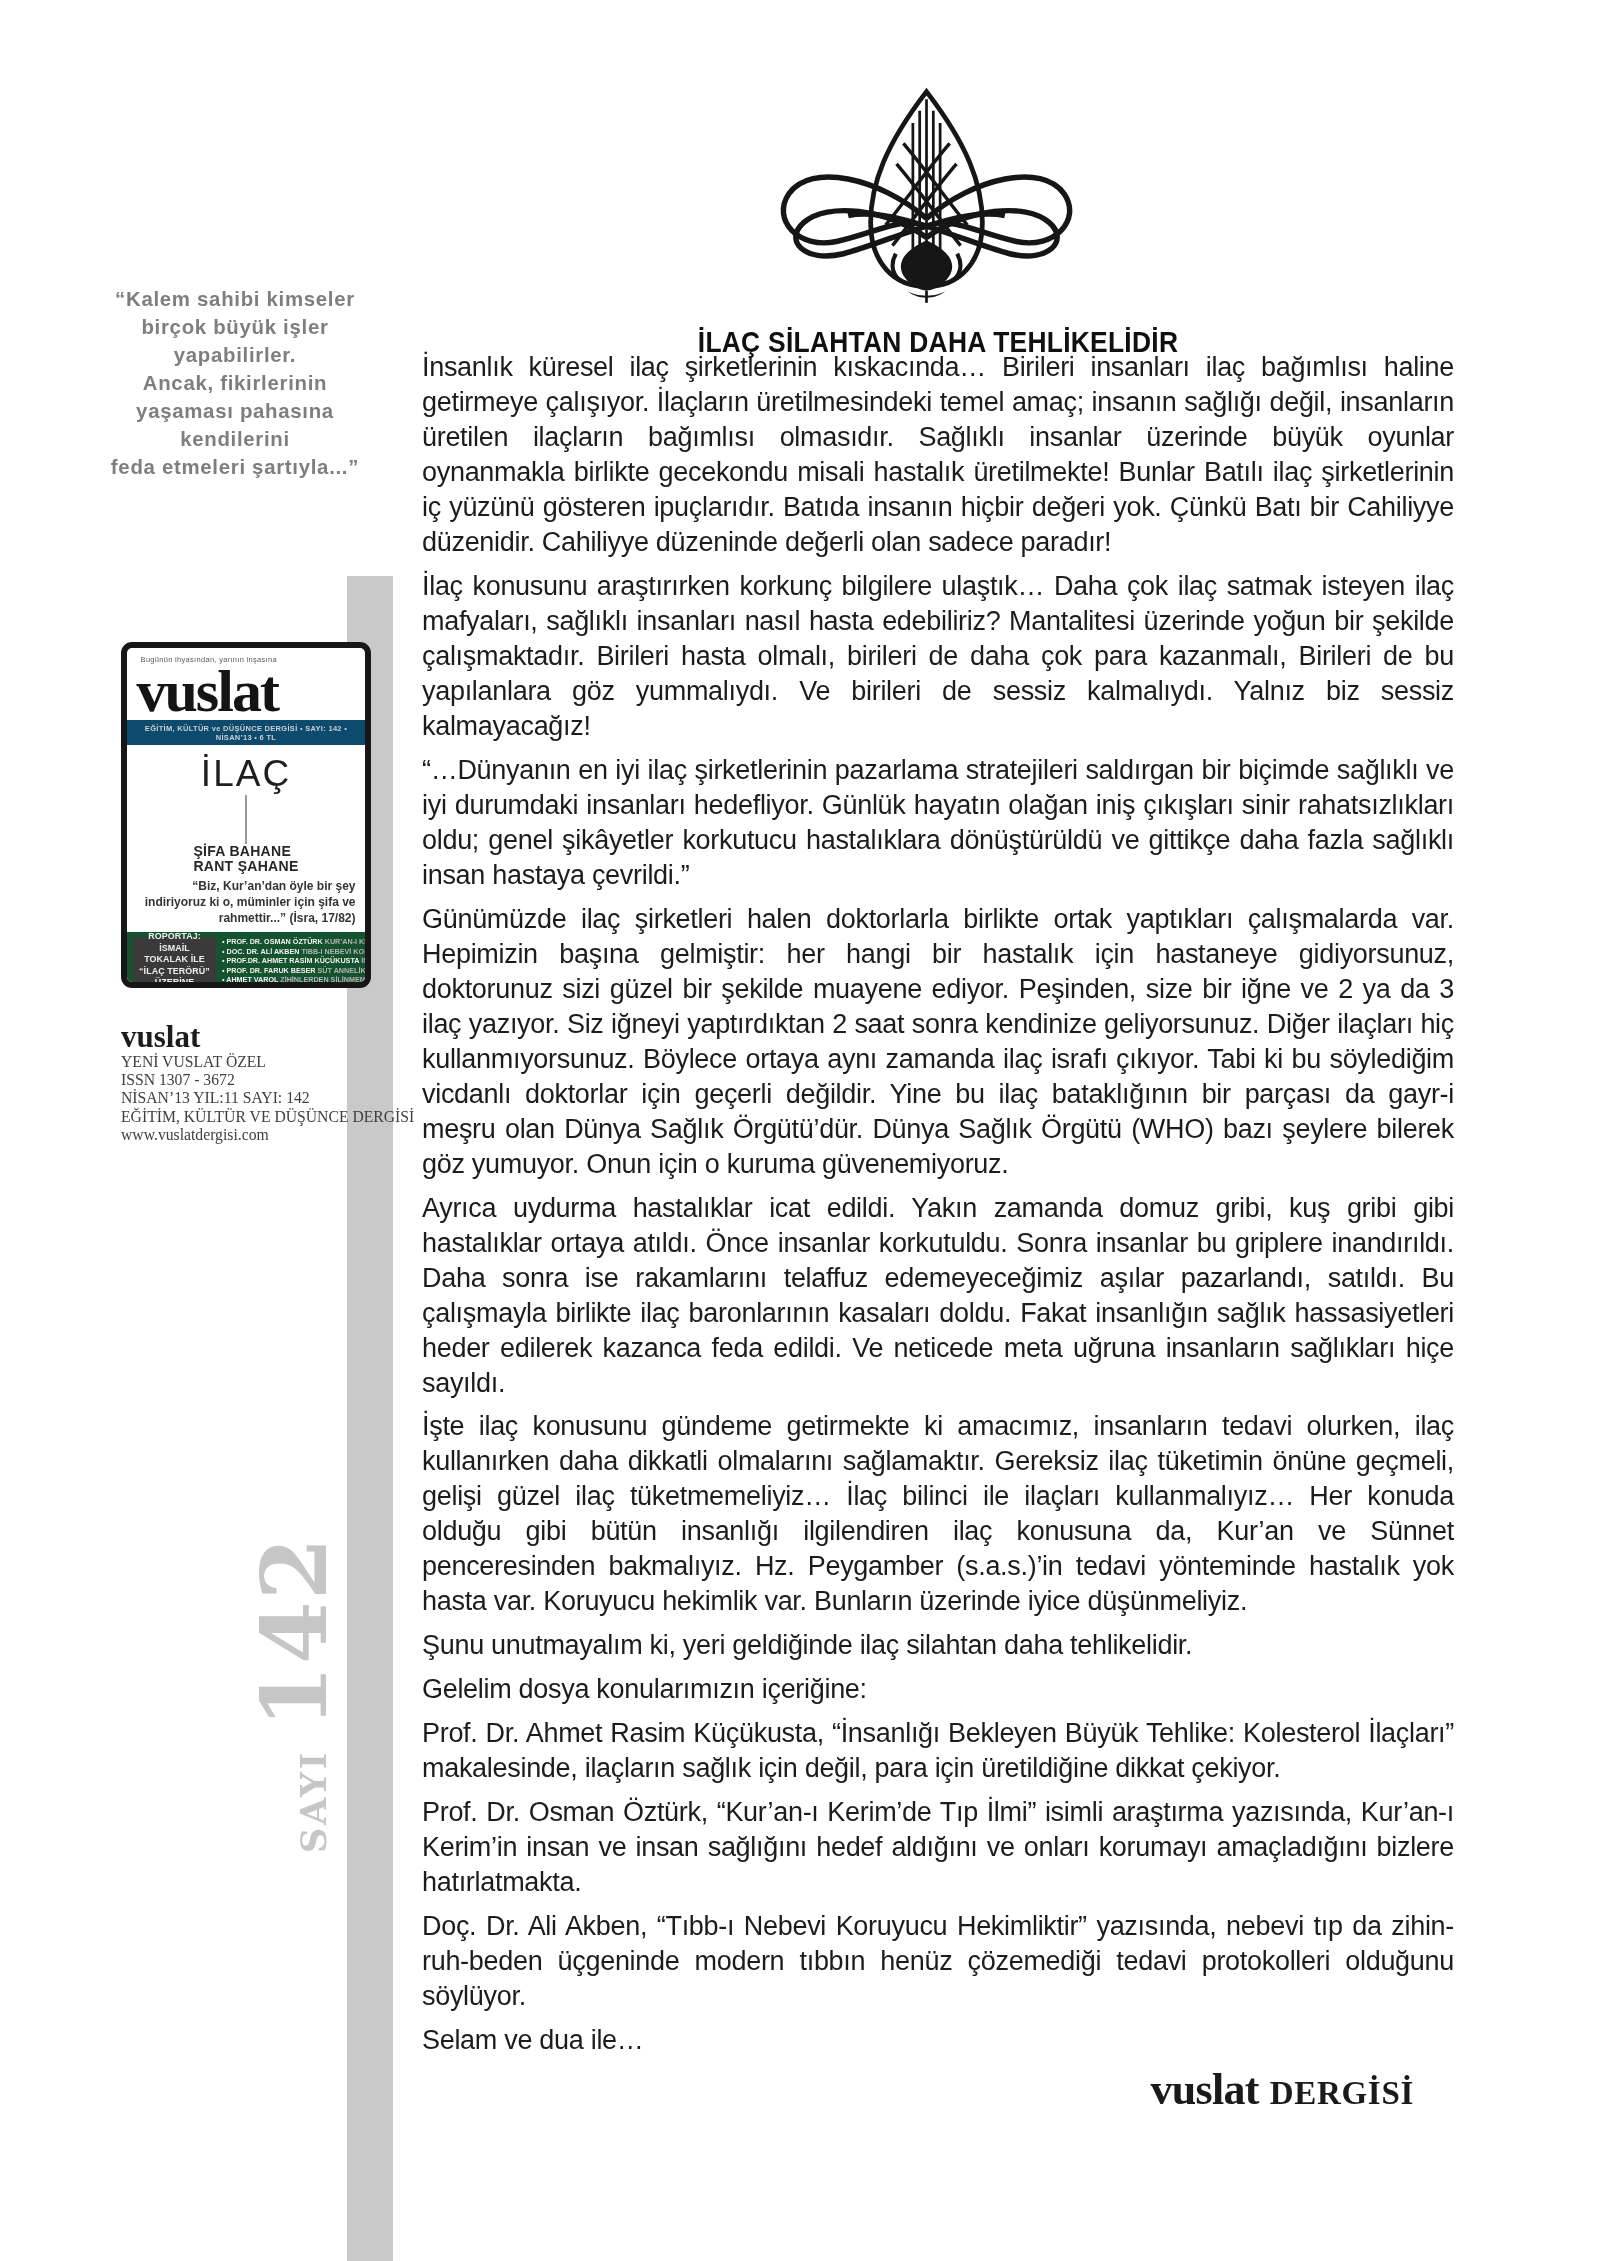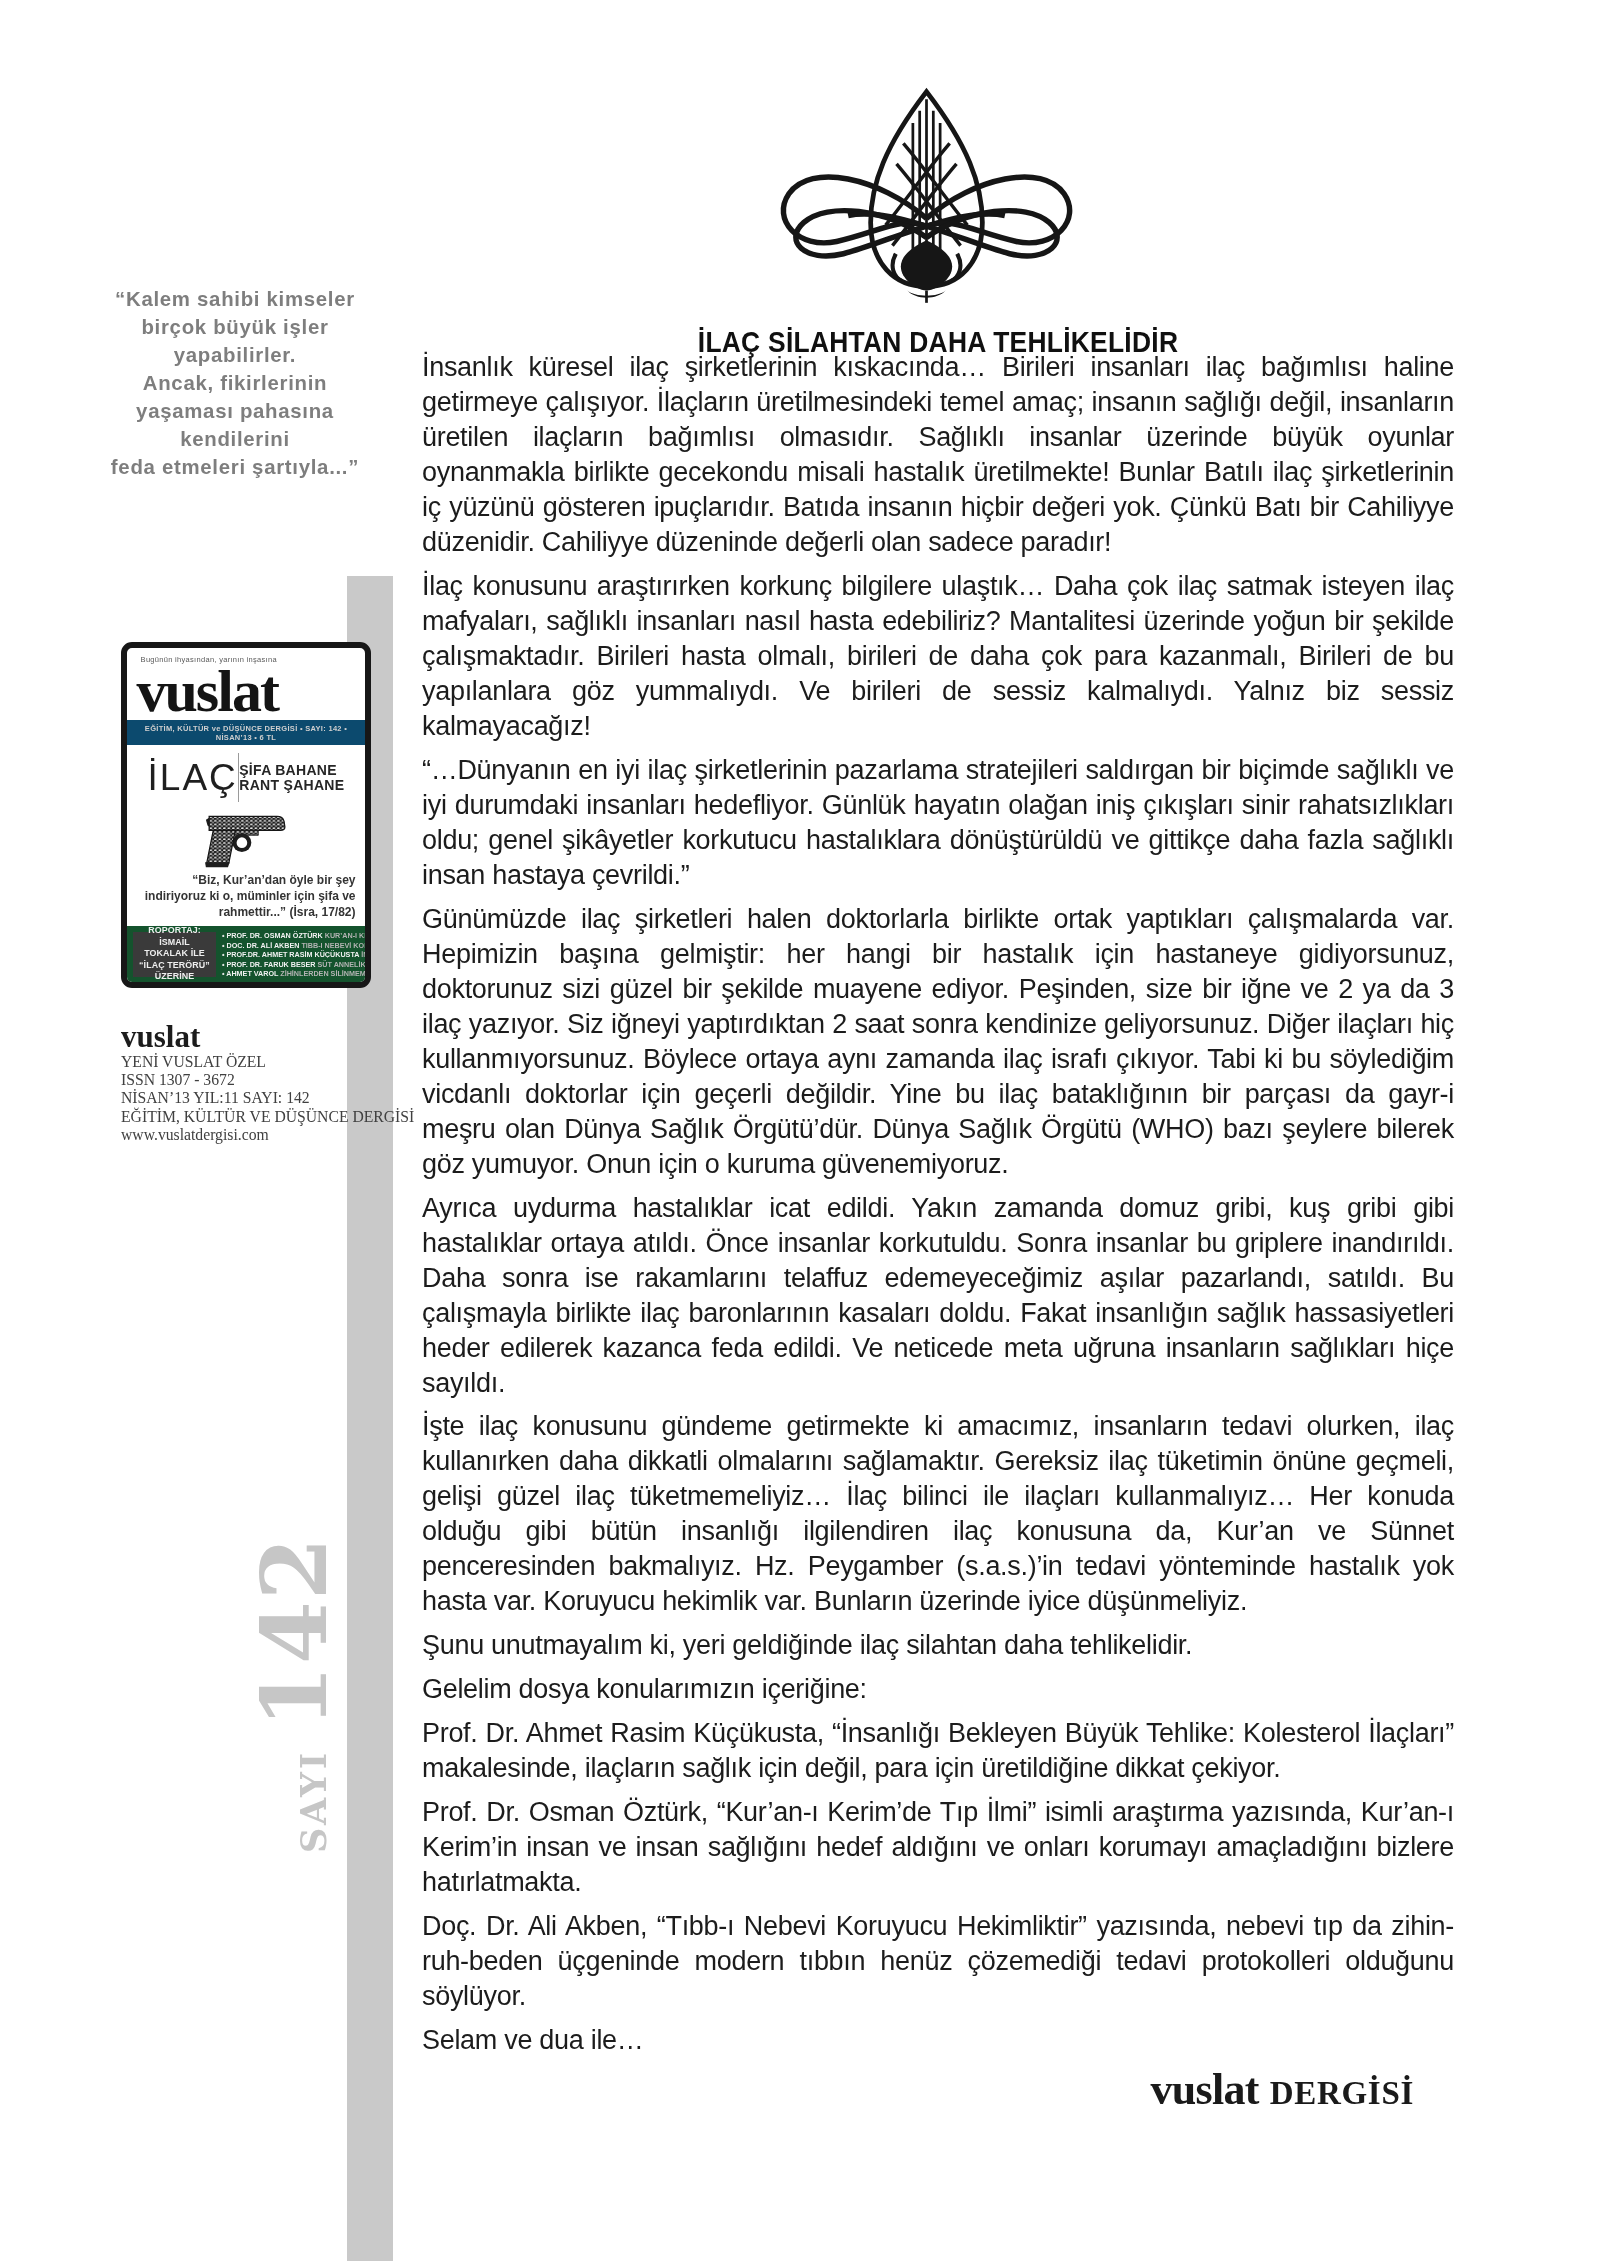--- a/index.html
+++ b/index.html
@@ -21,21 +21,21 @@
   }
   .cover-tagline{font-size:7.5px;color:#5a5a5a;margin:6.8px 0 0 13.6px;letter-spacing:0.3px;}
   .cover-masthead{
     font-family:"Liberation Serif",serif;font-weight:700;font-size:60px;line-height:.92;
     color:#141414;margin:0 4.1px 1.4px 9.5px;letter-spacing:-2px;
   }
   .cover-bar{
     background:#0c4a6e;color:#cfcfcf;font-size:7.5px;font-weight:700;
     text-align:center;padding:3.4px 1.4px;letter-spacing:0.3px;
   }
-  .cover-headline{display:flex;align-items:center;justify-content:center;gap:0;margin-top:8.2px;}
+  .cover-headline{display:flex;align-items:center;justify-content:center;gap:0;margin-top:8.2px;flex-direction:column;}
   .cover-ilac{font-size:37px;font-weight:300;letter-spacing:2px;color:#1f1f1f;}
   .cover-divider{width:1.4px;height:49px;background:#9a9a9a;}
   .cover-right h3{margin:0;font-size:14px;line-height:1.05;font-weight:800;color:#262626;letter-spacing:0.3px;}
   .cover-gun{margin:2.7px auto 0 auto;display:block;}
   .cover-quote{
     font-size:12px;font-weight:600;color:#343434;text-align:right;
     line-height:1.35;margin:1.4px 9.5px 5.5px 9.5px;
   }
   .cover-panel{
     margin-top:auto;background:#14532d;display:flex;gap:5.5px;padding:5.5px;box-sizing:border-box;min-height:56px;

